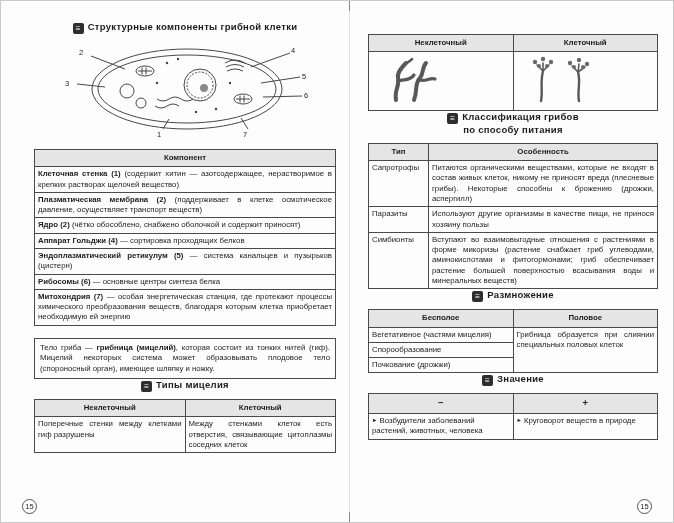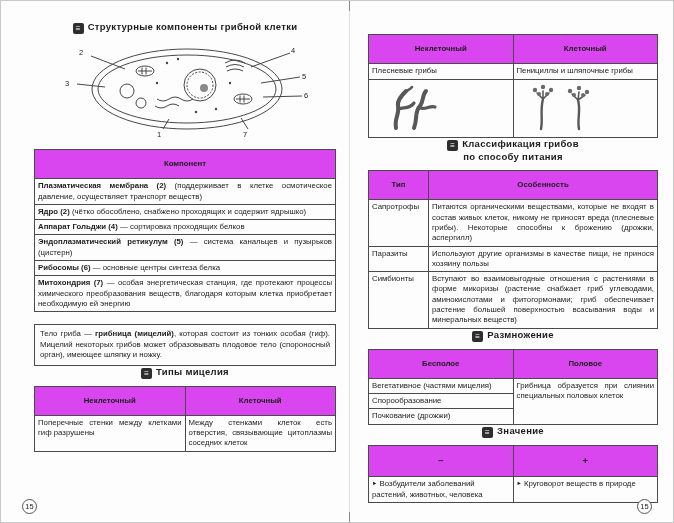--- a/index.html
+++ b/index.html
@@ -21,21 +21,21 @@
 
   .diagram { position:relative; width:280px; height:104px; margin:5px auto 0; }
   .diagram svg { position:absolute; left:0; top:0; }
   .dnum { position:absolute; font-size:7.5px; color:#222; }
   .n1 { left:112px; top:91px; } .n2 { left:34px;  top:9px;  } .n3 { left:20px;  top:40px; }
   .n4 { left:246px; top:7px;  } .n5 { left:257px; top:33px; } .n6 { left:259px; top:52px; }
   .n7 { left:198px; top:91px; }
 
   table.tbl { border-collapse:collapse; width:100%; font-size:7.8px; line-height:1.32; table-layout:fixed; }
   .tbl th, .tbl td { border:1px solid #4a4a4a; padding:2px 3px; vertical-align:top; }
-  .tbl th { background:#d946ef; text-align:center; font-weight:bold; padding:9px 2px; }
+  .tbl th { background:#e5e5e5; text-align:center; font-weight:bold; padding:3px 2px; }
   .tbl td { text-align:justify; }
   .tbl td.cell-left { text-align:left; }
   .mt-comp { margin-top:6px; }
 
   .note { border:1px solid #4a4a4a; padding:4px 5px; font-size:7.8px; line-height:1.35; text-align:justify; margin-top:12px; }
 
   .mt-sec { margin-top:0; }
   .mt-tbl { margin-top:7px; }
   .mt-top { margin-top:33px; }
 
@@ -102,42 +102,45 @@
       <span class="dnum n6">6</span>
       <span class="dnum n7">7</span>
     </div>
 
     <table class="tbl mt-comp">
       <tbody>
           <tr>
         <th>Компонент</th>
       </tr>
       <tr>
+            <td><b>Клеточная стенка (1)</b><span> (содержит хитин — азотсодержащее, нерастворимое в крепких растворах щелочей вещество)</span></td>
+          </tr>
+      <tr>
             <td><b>Плазматическая мембрана (2)</b><span> (поддерживает в клетке осмотическое давление, осуществляет транспорт веществ)</span></td>
           </tr>
       <tr>
-            <td><b>Ядро (2)</b><span> (чётко обособлено, снабжено проходящих и содержит ядрышко)</span></td>
+            <td><b>Ядро (2)</b><span> (чётко обособлено, снабжено оболочкой и содержит приносят)</span></td>
           </tr>
       <tr>
             <td><b>Аппарат Гольджи (4)</b><span> — сортировка проходящих белков</span></td>
           </tr>
       <tr>
             <td><b>Эндоплазматический ретикулум (5)</b><span> — система канальцев и пузырьков (цистерн)</span></td>
           </tr>
       <tr>
             <td><b>Рибосомы (6)</b><span> — основные центры синтеза белка</span></td>
           </tr>
       <tr>
             <td><b>Митохондрия (7)</b><span> — особая энергетическая станция, где протекают процессы химического преобразования веществ, благодаря которым клетка приобретает необходимую ей энергию</span></td>
           </tr>
     </tbody>
       </table>
 
     <div class="note">
-      <span>Тело гриба — </span><b>грибница (мицелий)</b><span>, которая состоит из тонких особая (гиф). Мицелий некоторых грибов может образовывать плодовое тело (спороносный орган), имеющее шляпку и ножку.</span>
+      <span>Тело гриба — </span><b>грибница (мицелий)</b><span>, которая состоит из тонких нитей (гиф). Мицелий некоторых система может образовывать плодовое тело (спороносный орган), имеющее шляпку и ножку.</span>
     </div>
 
     <div class="sec-title mt-sec">
       <span class="sec-icon">≡</span><span>Типы мицелия</span>
     </div>
 
     <table class="tbl mt-tbl">
       <tbody>
           <tr>
         <th>Неклеточный</th>
@@ -151,24 +154,20 @@
       </table>
   </div>
 
   <div class="page-right">
 
     <table class="tbl mt-top">
       <tbody>
           <tr>
         <th>Неклеточный</th>
         <th>Клеточный</th>
-      </tr>
-      <tr>
-        <td class="cell-left">Плесневые грибы</td>
-        <td class="cell-left">Пенициллы и шляпочные грибы</td>
       </tr>
       <tr>
         <td class="img-cell">
           <svg width="76" height="50" viewBox="0 0 76 50">
             <g stroke="#585858" fill="none" stroke-linecap="round">
               <path d="M24 46 C22 36 28 32 26 24 C25 18 30 13 34 9" stroke-width="4"></path>
               <path d="M26 27 C32 25 38 27 42 21" stroke-width="3.2"></path>
               <path d="M42 46 C46 36 42 30 48 24 C52 19 50 13 54 9" stroke-width="4"></path>
               <path d="M48 26 C54 28 58 23 63 25" stroke-width="3.2"></path>
               <path d="M32 12 C34 8 38 8 40 5" stroke-width="2.6"></path>

